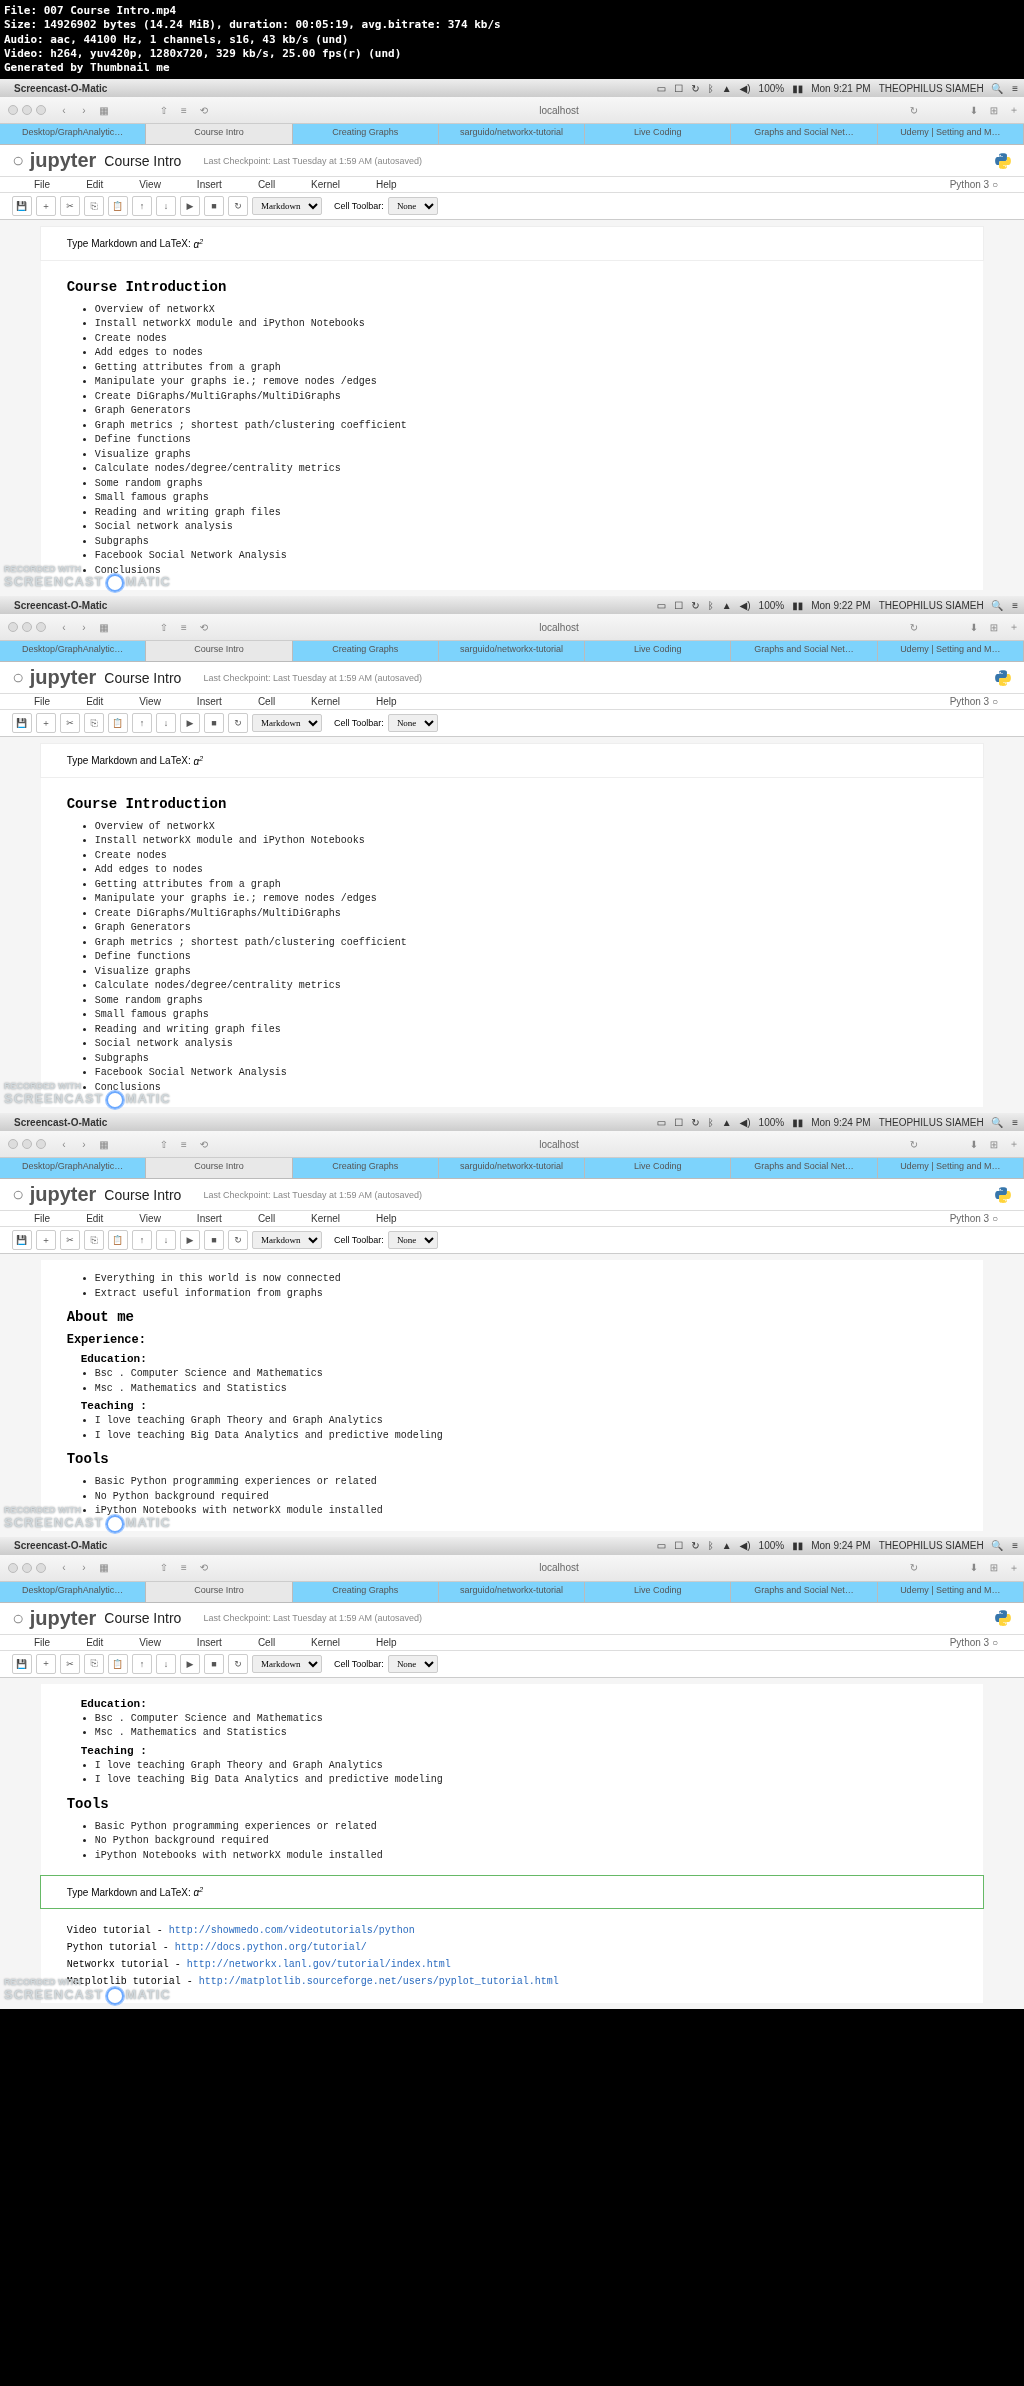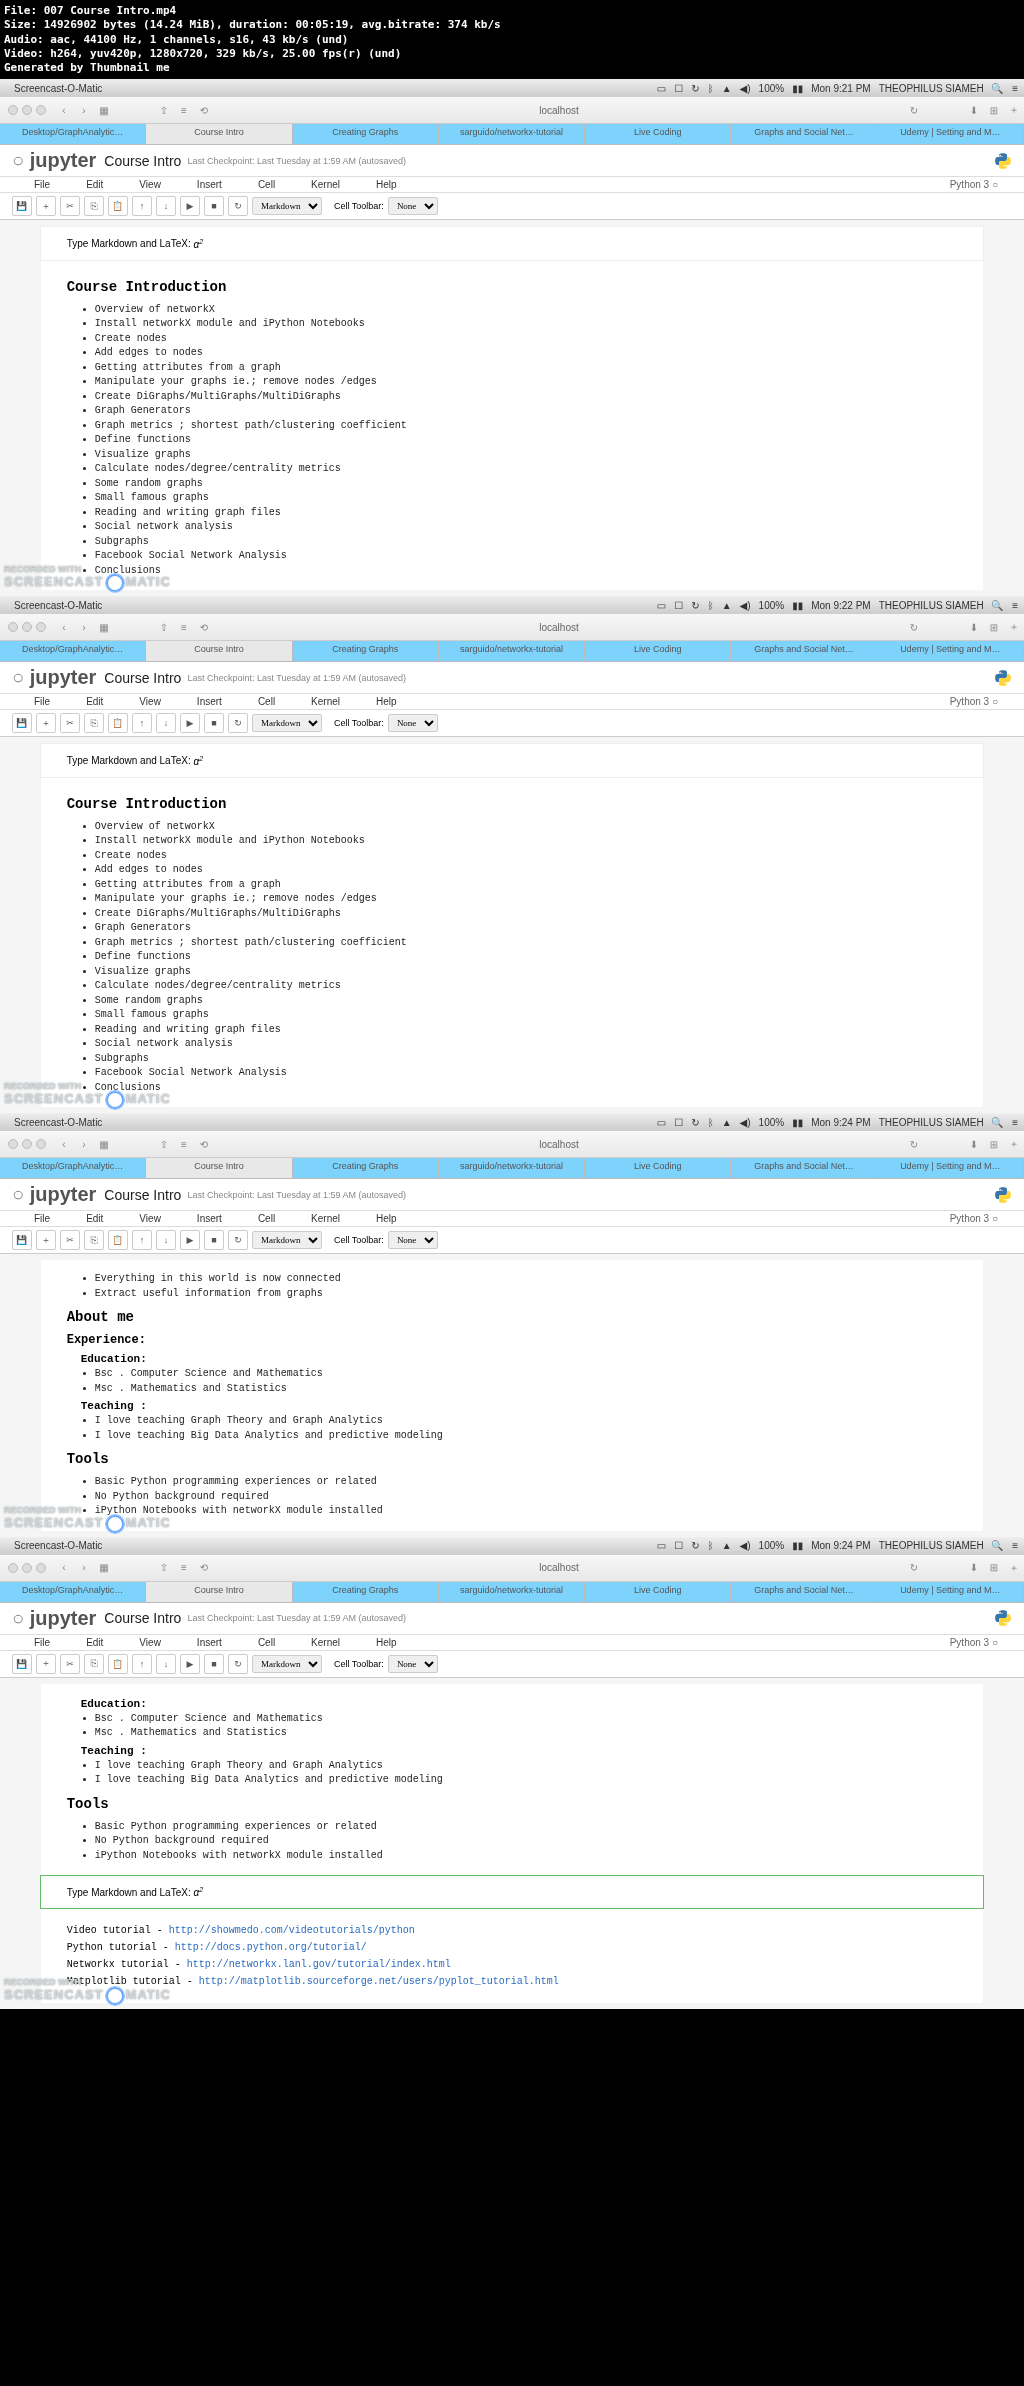--- a/index.html
+++ b/index.html
@@ -1,34 +1,34 @@
 <!DOCTYPE html>
 <html><head>
 <meta charset="utf-8">
 <style>
 body { margin:0; font-family:"Helvetica Neue",Arial,sans-serif; background:#000; font-size:10px; }
 .meta { color:#fff; font-family:monospace; font-size:11px; padding:4px; line-height:1.3; font-weight:bold; }
 .panel { position:relative; }
 .menubar { background:linear-gradient(#eee,#ccc); height:18px; display:flex; align-items:center; padding:0 6px; font-size:10px; color:#333; }
 .menubar .apple { margin-right:8px; }
-.menubar .appname { font-weight:normal; }
+.menubar .appname { font-weight:bold; }
 .sysright { margin-left:auto; display:flex; gap:8px; align-items:center; }
 .browserbar { background:linear-gradient(#f7f7f7,#e8e8e8); height:26px; display:flex; align-items:center; border-bottom:1px solid #ccc; }
 .traffic { display:flex; gap:4px; padding:0 8px; }
 .dot { width:8px; height:8px; border-radius:50%; background:#ddd; border:1px solid #bbb; }
 .navbtn { width:16px; height:16px; display:flex; align-items:center; justify-content:center; color:#888; margin:0 2px; }
 .addr { flex:1; text-align:center; color:#666; font-size:10px; }
 .tabbar { background:#d8d8d8; height:20px; display:flex; border-bottom:1px solid #bbb; }
 .tab { flex:1; padding:3px 6px; font-size:9px; color:#555; text-align:center; border-right:1px solid #bbb; background:#7dd3fc; overflow:hidden; white-space:nowrap; }
 .tab.active { background:#e8e8e8; }
 .jhdr { background:#fff; padding:4px 12px; display:flex; align-items:center; border-bottom:1px solid #ddd; }
 .jlogo { color:#888; font-size:20px; }
 .jlogo b { color:#545454; }
 .jtitle { font-size:14px; margin-left:8px; color:#222; }
-.jsave { font-size:9px; color:#888; margin-left:6px; }
+.jsave { font-size:9px; color:#888; margin-left:22px; }
 .pylogo { margin-left:auto; width:18px; height:18px; }
 .jmenu { background:#fff; padding:2px 12px; border-bottom:1px solid #ddd; display:flex; font-size:10px; color:#333; }
 .jmenu span { margin-right:14px;padding-left:22px; }
 .jmenu .kernel { margin-left:auto; color:#666; }
 .jtools { background:#fff; padding:3px 12px; border-bottom:1px solid #ccc; display:flex; align-items:center; gap:4px; }
 .tbtn { width:18px; height:18px; border:1px solid #ccc; border-radius:2px; background:#fff; display:flex; align-items:center; justify-content:center; font-size:9px; color:#555; }
 .tsel { height:18px; border:1px solid #ccc; font-size:9px; padding:0 4px; border-radius:2px;font-family:Liberation Serif, serif; }
 .nb { background:#f5f5f5; padding:6px; min-height:200px; }
 .cell { background:#fff; border:1px solid #eee; margin:0 auto; width:88%; padding:10px 26px; }
 .cell.out { border:none;font-family:Liberation Mono, monospace; }

